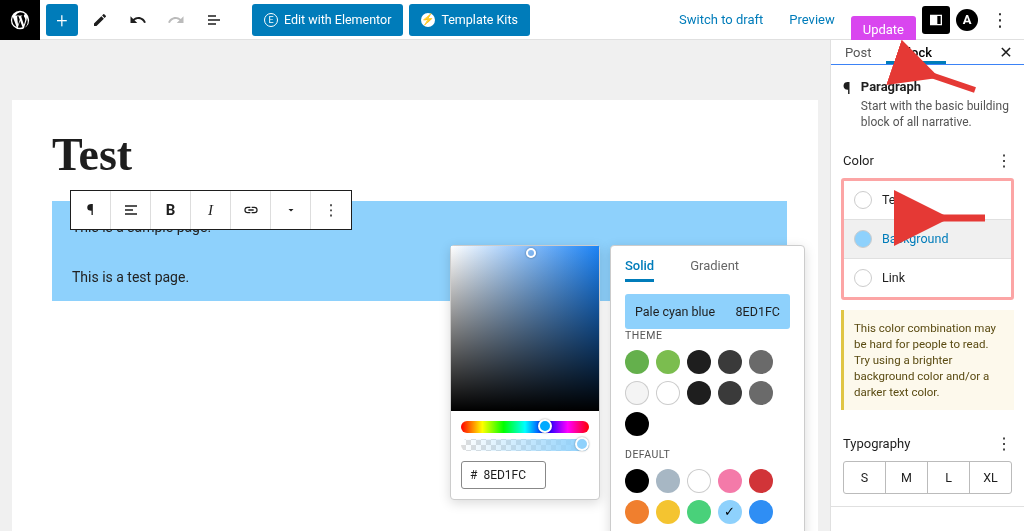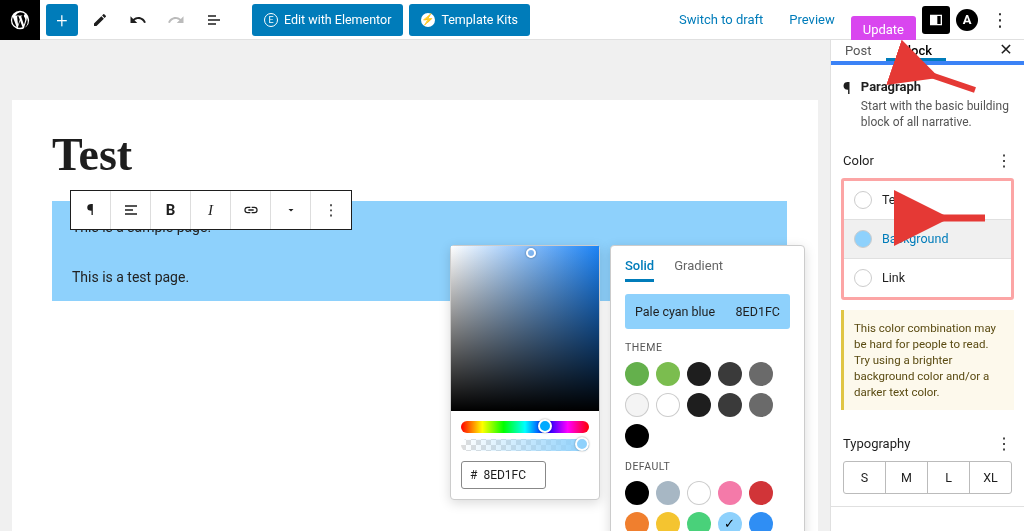--- a/index.html
+++ b/index.html
@@ -38,34 +38,34 @@
 .hue-bar { margin:10px 10px 6px 10px; height:12px; border-radius:8px; background: linear-gradient(to right, red, yellow, lime, cyan, blue, magenta, red); position:relative; }
 .hue-bar .knob { position:absolute; top:-2px; left:60%; width:14px; height:14px; border:2px solid #fff; border-radius:50%; background:#0af; box-shadow:0 0 2px rgba(0,0,0,.4); }
 .alpha-bar { margin:0 10px 10px 10px; height:12px; border-radius:8px; background: linear-gradient(to right, rgba(142,209,252,0), #8ED1FC), repeating-conic-gradient(#ddd 0 25%, #fff 0 50%) 0/10px 10px; position:relative; }
 .alpha-bar .knob { position:absolute; top:-2px; right:0; width:14px; height:14px; border:2px solid #fff; border-radius:50%; background:#8ED1FC; box-shadow:0 0 2px rgba(0,0,0,.4);}
 .hex-row { display:flex; align-items:center; gap:6px; padding:0 10px 8px 10px; font-size:12px; color:#555;}
 .hex-row .copy-ic { width:20px; height:20px; border:1px solid #999; border-radius:3px; margin-left:auto; }
 .hex-input { margin:0 10px 10px 10px; border:1px solid #888; border-radius:3px; padding:6px 8px; font-size:12px; display:flex; gap:6px; align-items:center; width:85px; }
 
 
 .swatch-pop { position:absolute; top:205px; left:610px; width:195px; background:#fff; border:1px solid #ccc; border-radius:4px; box-shadow:0 3px 12px rgba(0,0,0,0.15); padding:12px 14px; z-index:9; }
-.tab-row { display:flex; gap:20px; font-size:13px; margin-bottom:12px; }
+.tab-row { display:flex; gap:36px; font-size:13px; margin-bottom:12px; }
 .tab-row .tab { padding-bottom:6px; cursor:pointer; }
 .tab-row .tab.active { color:#007cba; border-bottom:3px solid #007cba; font-weight:500; }
 .tab-row .tab.inactive { color:#666; }
-.color-chip { background:#8ED1FC; border-radius:3px; padding:10px 10px; display:flex; justify-content:space-between; font-size:12.5px; margin-bottom:12px; }
+.color-chip { background:#8ED1FC; border-radius:3px; padding:10px 10px; display:flex; justify-content:space-between; font-size:12.5px; }
 .sw-label { font-size:10.5px; color:#555; letter-spacing:0.5px; margin-bottom:8px; }
 .sw-grid { display:flex; flex-wrap:wrap; gap:7px; margin-bottom:12px; }
 .sw { width:24px; height:24px; border-radius:50%; cursor:pointer; position:relative; }
 .sw.bordered { box-shadow: inset 0 0 0 1px #ccc; }
 .sw .check { position:absolute; top:4px; left:6px; font-size:13px; color:#000; }
 
 
 .sidebar { width:194px; border-left:1px solid #e0e0e0; background:#fff; display:flex; flex-direction:column; overflow-y:auto; }
-.side-tabs { display:flex; border-bottom:4px solid #3b82f6; height:42px; position:relative; }
+.side-tabs { display:flex; border-bottom:1px solid #3b82f6; height:42px; align-items:center; position:relative; }
 .side-tabs .stab { padding:0 14px; height:100%; display:flex; align-items:center; font-size:13px; cursor:pointer; color:#555; }
 .side-tabs .stab.active { color:#000; font-weight:500; box-shadow: inset 0 -3px 0 #007cba; }
 .side-tabs .close { margin-left:auto; width:36px; display:flex; justify-content:center; cursor:pointer; font-size:16px; }
 .block-head { display:flex; gap:10px; padding:14px 12px 8px 12px; }
 .block-head .pi { font-size:16px; }
 .block-head .txt strong { font-size:13px; }
 .block-head .txt p { font-size:12px; color:#555; margin-top:4px; line-height:1.35; }
 .panel-hd { display:flex; justify-content:space-between; align-items:center; padding:12px 12px 8px 12px; font-size:13px; }
 .panel-hd .dots { font-size:16px; cursor:pointer; }
 .color-list { border:3px solid #fca5a5; border-radius:3px; margin:0 10px 10px 10px; }

